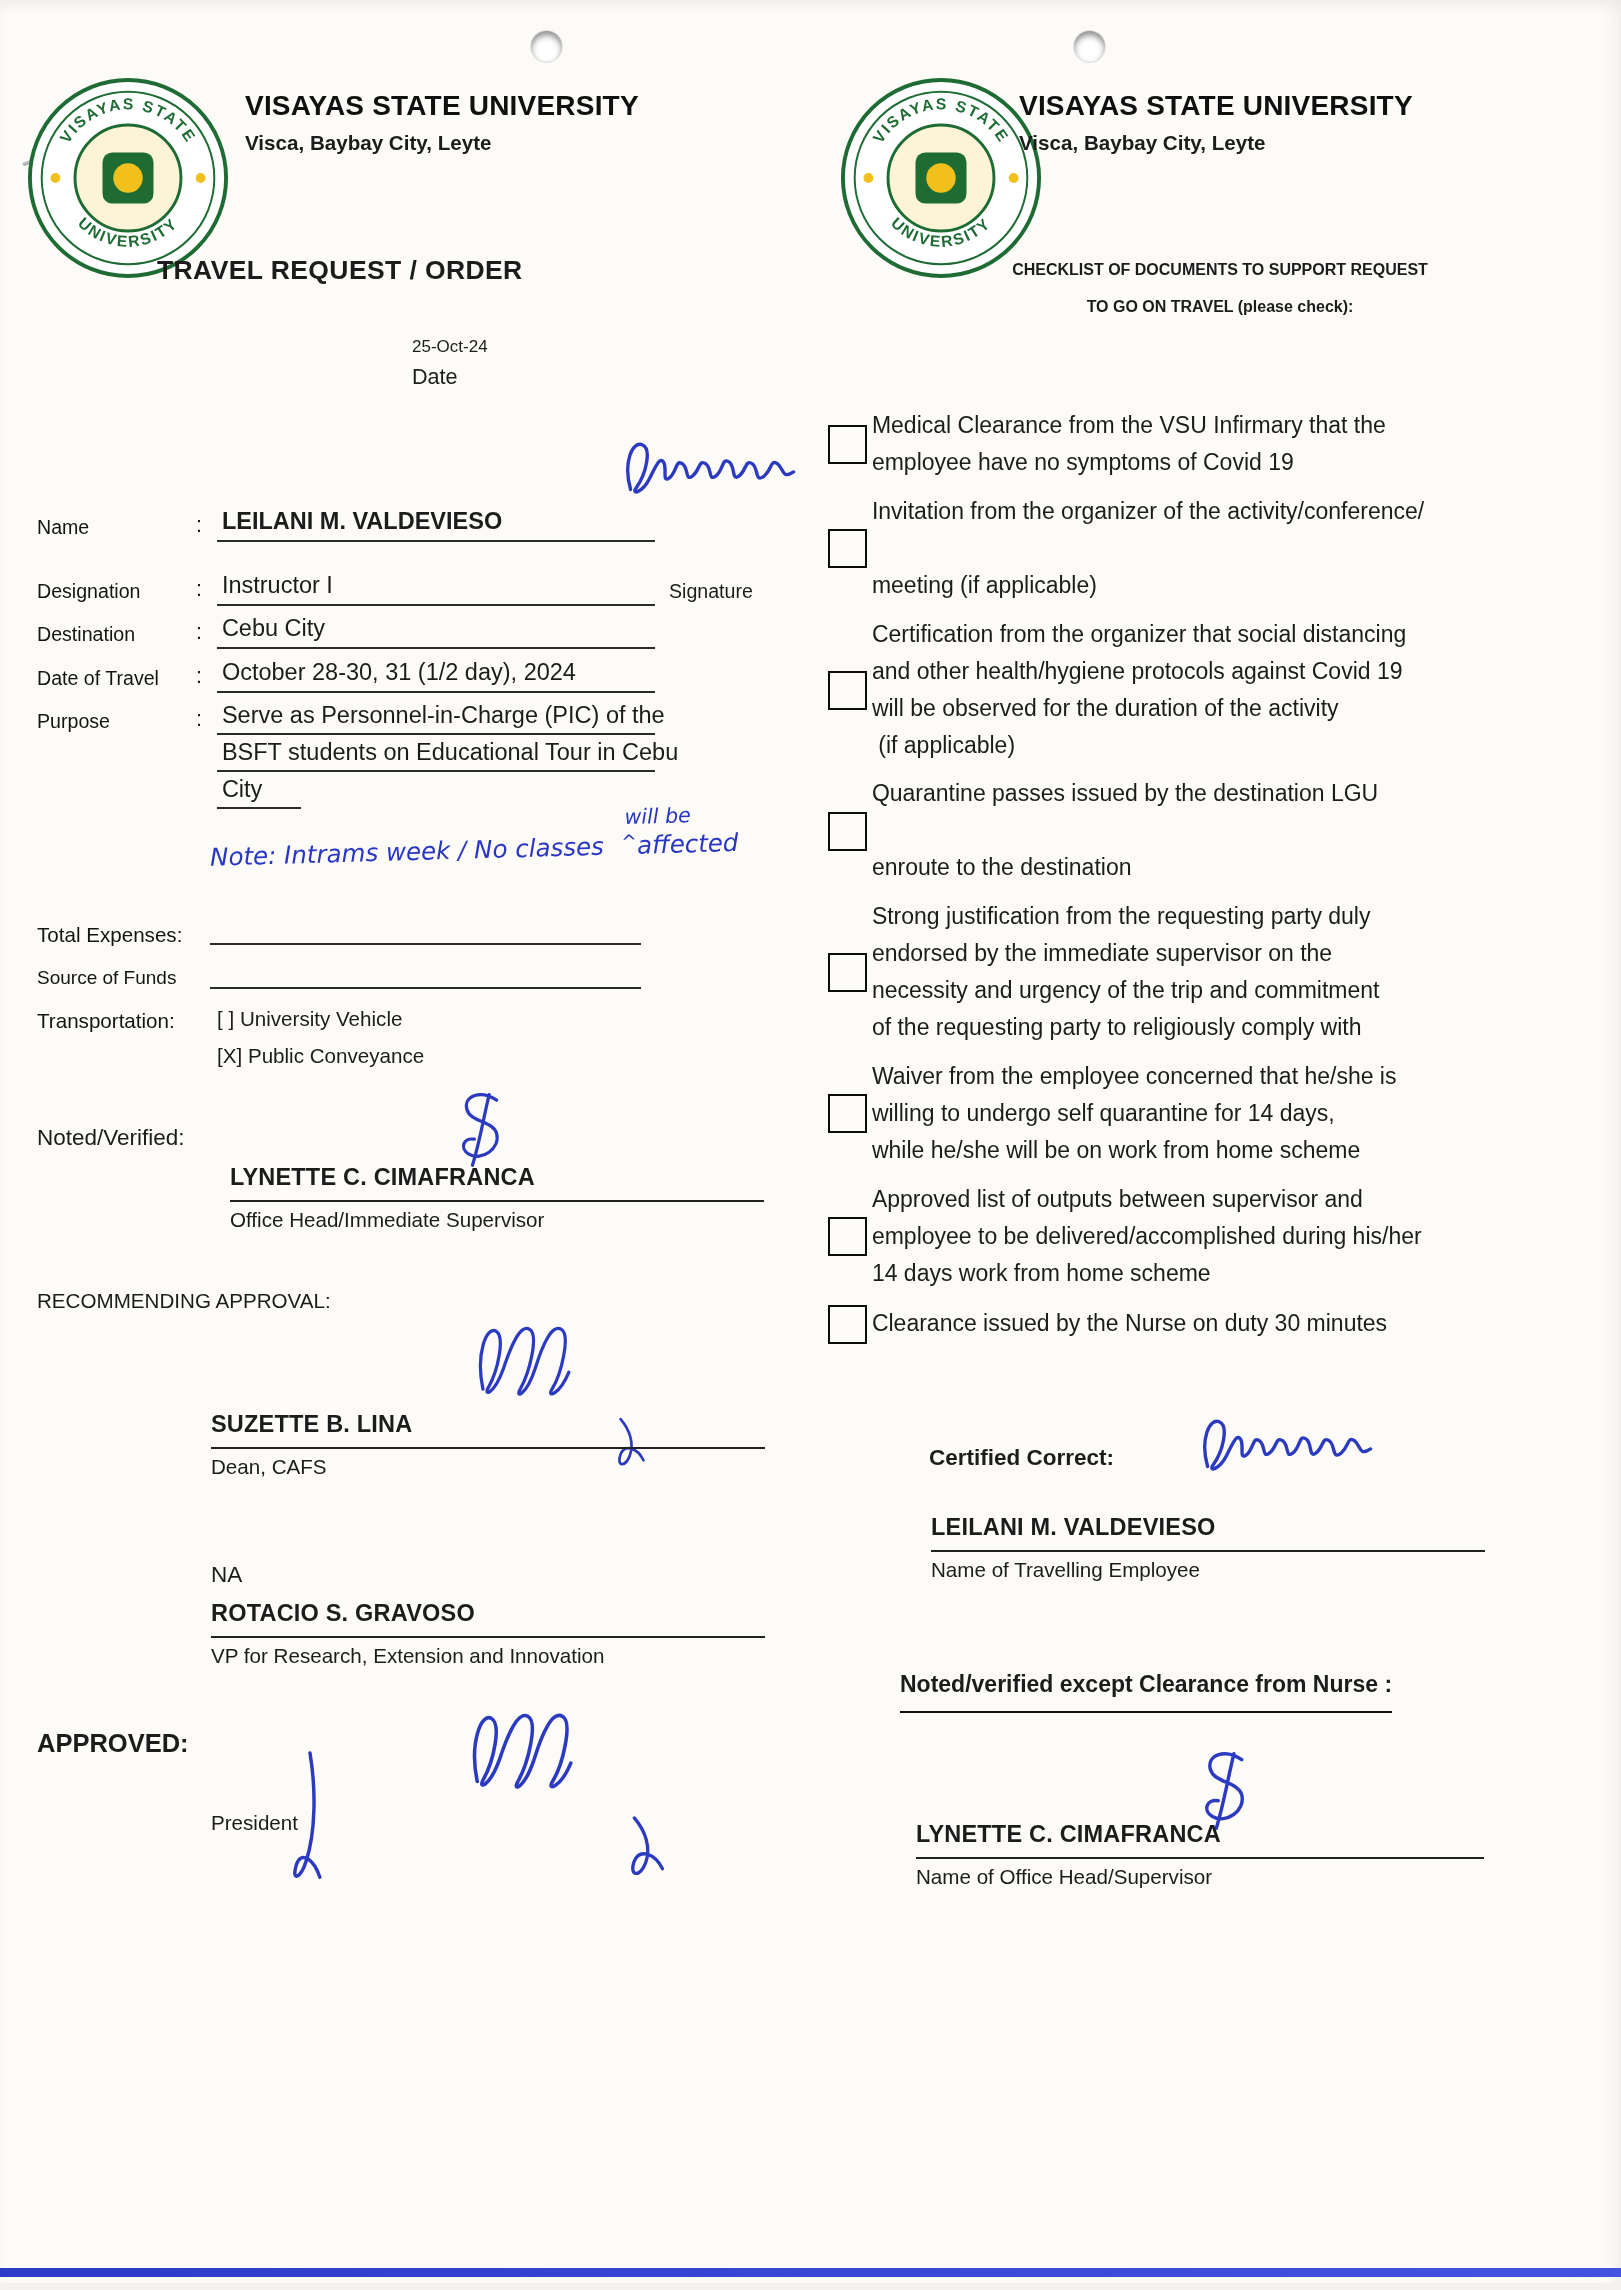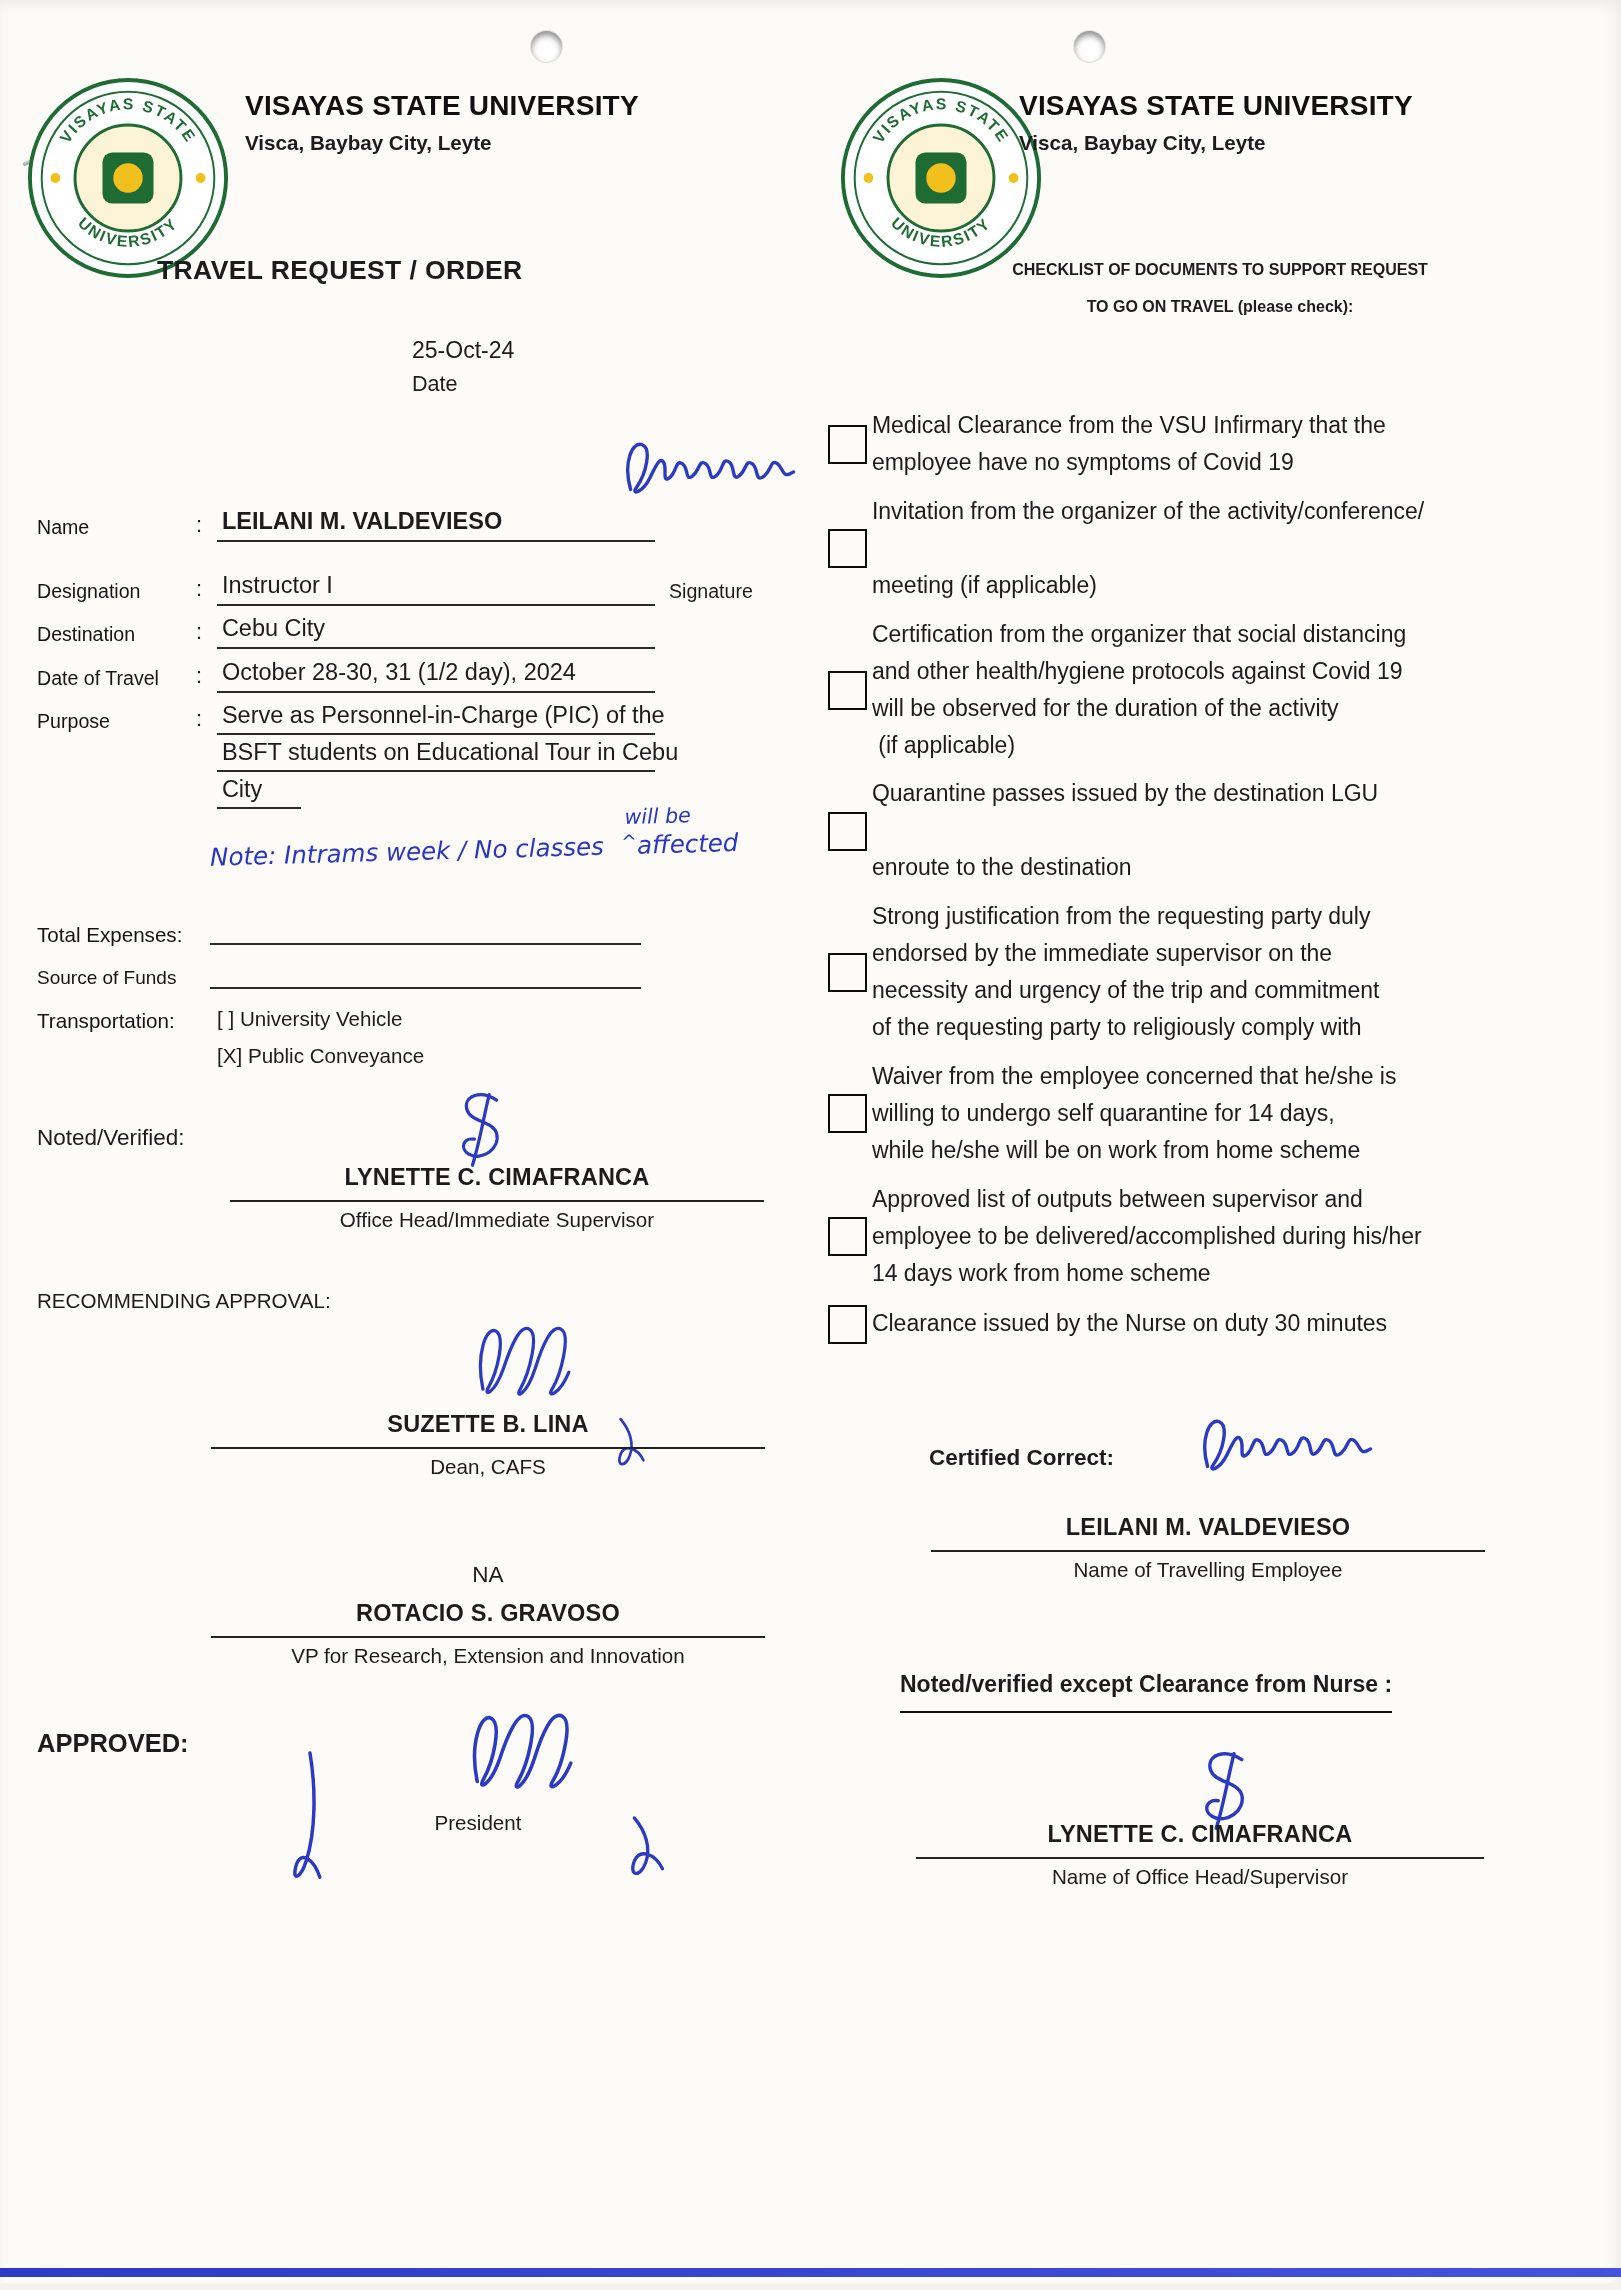--- a/index.html
+++ b/index.html
@@ -8,21 +8,21 @@
   .page{position:relative;width:1621px;height:2291px;margin:0 auto;background:#fcfbf8;color:#1c1c1c;overflow:hidden;
         box-shadow:inset -7.8px 0 13.7px rgba(0,0,0,.04), inset 0 7.8px 11.8px rgba(0,0,0,.03);}
   .abs{position:absolute}
   .center{}
   .bold{font-weight:bold}
 
   
   .uni-name{font-size:28px;font-weight:bold;color:#101010;letter-spacing:0.2px}
   .uni-addr{font-size:20.6px;margin-top:8.8px;font-weight:bold}
   .form-title{font-size:26.5px;font-weight:bold;letter-spacing:0.4px}
-  .date-value{font-size:23px}
+  .date-value{font-size:17px}
   .date-label{font-size:21.6px;margin-top:6.9px}
 
   
   .lrow{position:absolute;left:37px;width:745px;height:41px}
   .lab{position:absolute;left:0;top:3.9px;font-size:19.6px;white-space:nowrap;color:#141414}
   .colon{position:absolute;left:159px;top:0;font-size:21.6px}
   .val{position:absolute;left:180px;top:-3.9px;width:438px;font-size:23.5px;border-bottom:2px solid #2a2a2a;
        padding:0 0 4.9px 4.9px;white-space:nowrap}
   .plainline{position:absolute;left:173px;top:23.5px;width:431px;border-bottom:2px solid #2a2a2a;height:2px}
   .siglabel{position:absolute;left:632px;top:3.9px;font-size:19.6px}
@@ -32,21 +32,21 @@
   .topt{position:absolute;left:180px;font-size:20.6px;white-space:nowrap}
 
   
   .note{position:absolute;left:210px;top:835px;width:549px;color:#2936c2;font-size:24.5px;font-style:italic;
         transform:rotate(-1.6deg);font-family:"DejaVu Sans", sans-serif;white-space:nowrap}
   .note-group{position:relative;margin-left:9.8px}
   .note-insert{position:absolute;left:3.9px;top:-26.5px;font-size:20.6px}
   .note-caret{font-size:18.6px;vertical-align:top}
 
   
-  .namewrap{position:absolute;text-align:center}
+  .namewrap{position:absolute;text-align:left}
   .sig-name{display:block;font-size:23.5px;font-weight:bold;border-bottom:2px solid #222;padding-bottom:8.8px;letter-spacing:0.2px}
   .sig-title{display:block;font-size:20.6px;margin-top:5.9px}
   .na-text{display:block;font-size:22.5px;margin-bottom:12px}
   .plain-label{position:absolute;font-size:20.6px;white-space:nowrap}
   .big-label{position:absolute;font-size:25.5px;font-weight:bold;white-space:nowrap}
   .mid-label{position:absolute;font-size:22.5px;white-space:nowrap}
 
   
   .checklist-title{position:absolute;left:828px;top:251px;width:784px;text-align:center;font-size:16px;font-weight:bold;line-height:37px}
   .checklist{position:absolute;left:828px;top:407px;width:784px}

